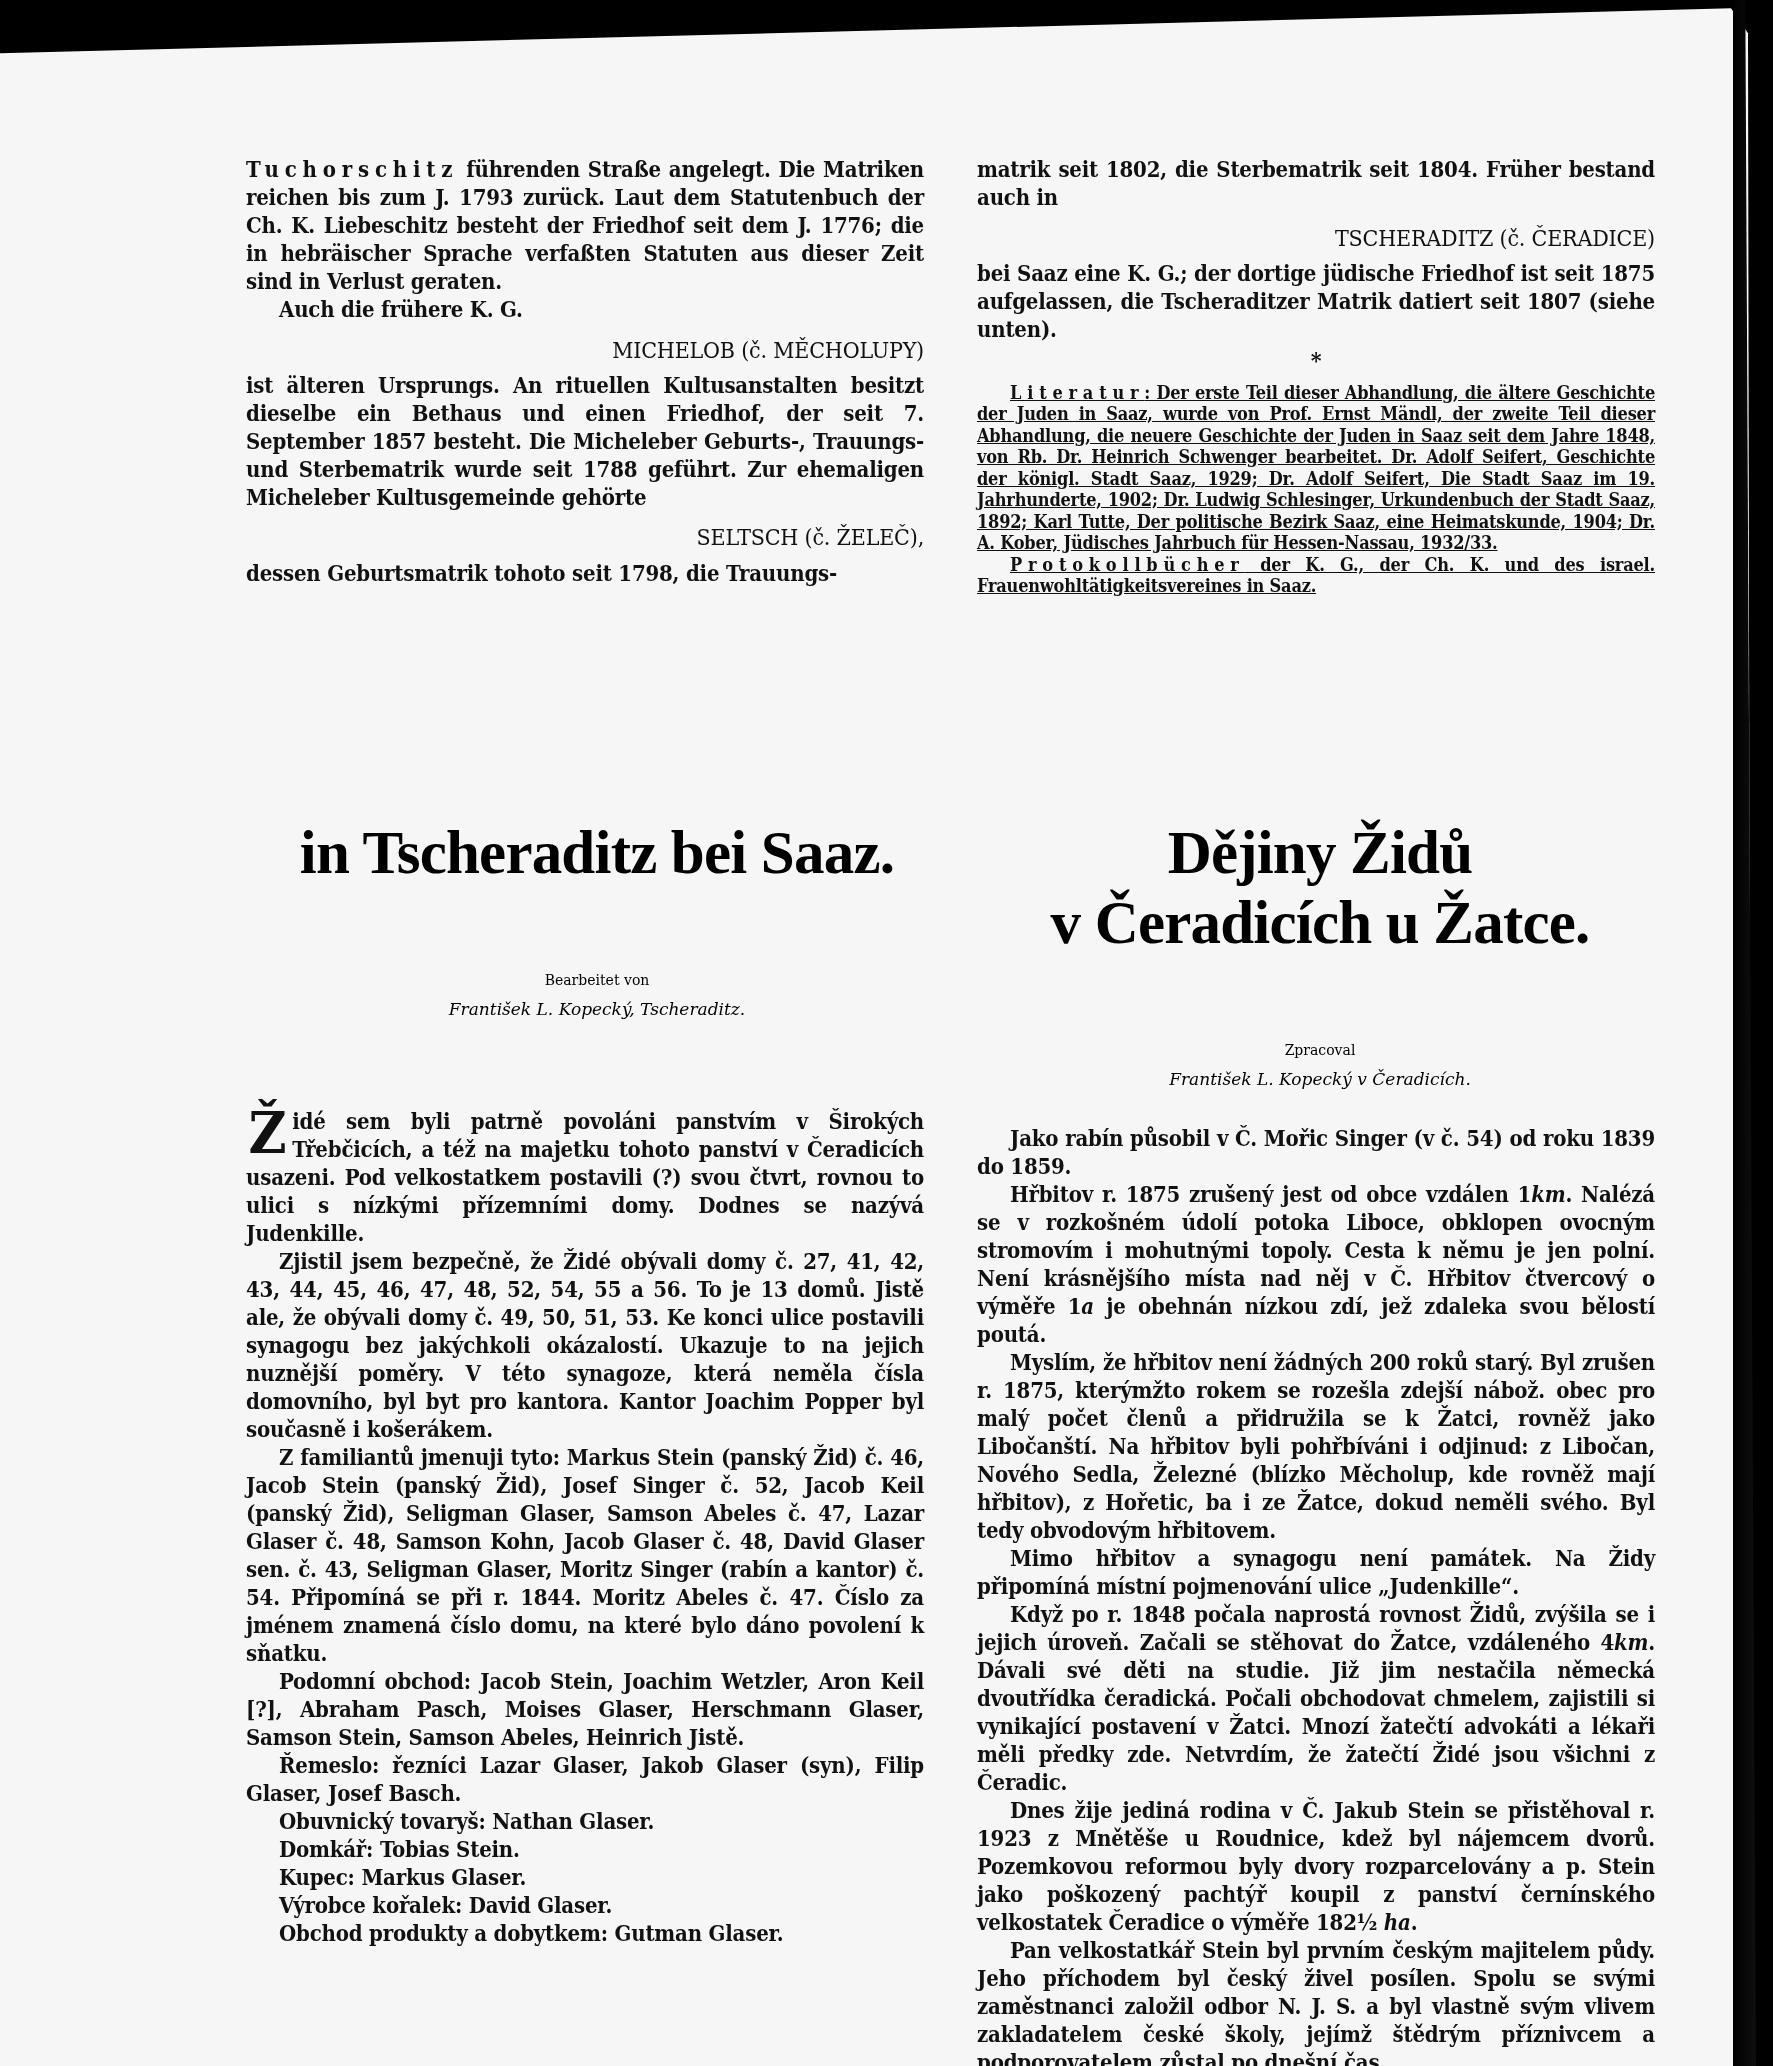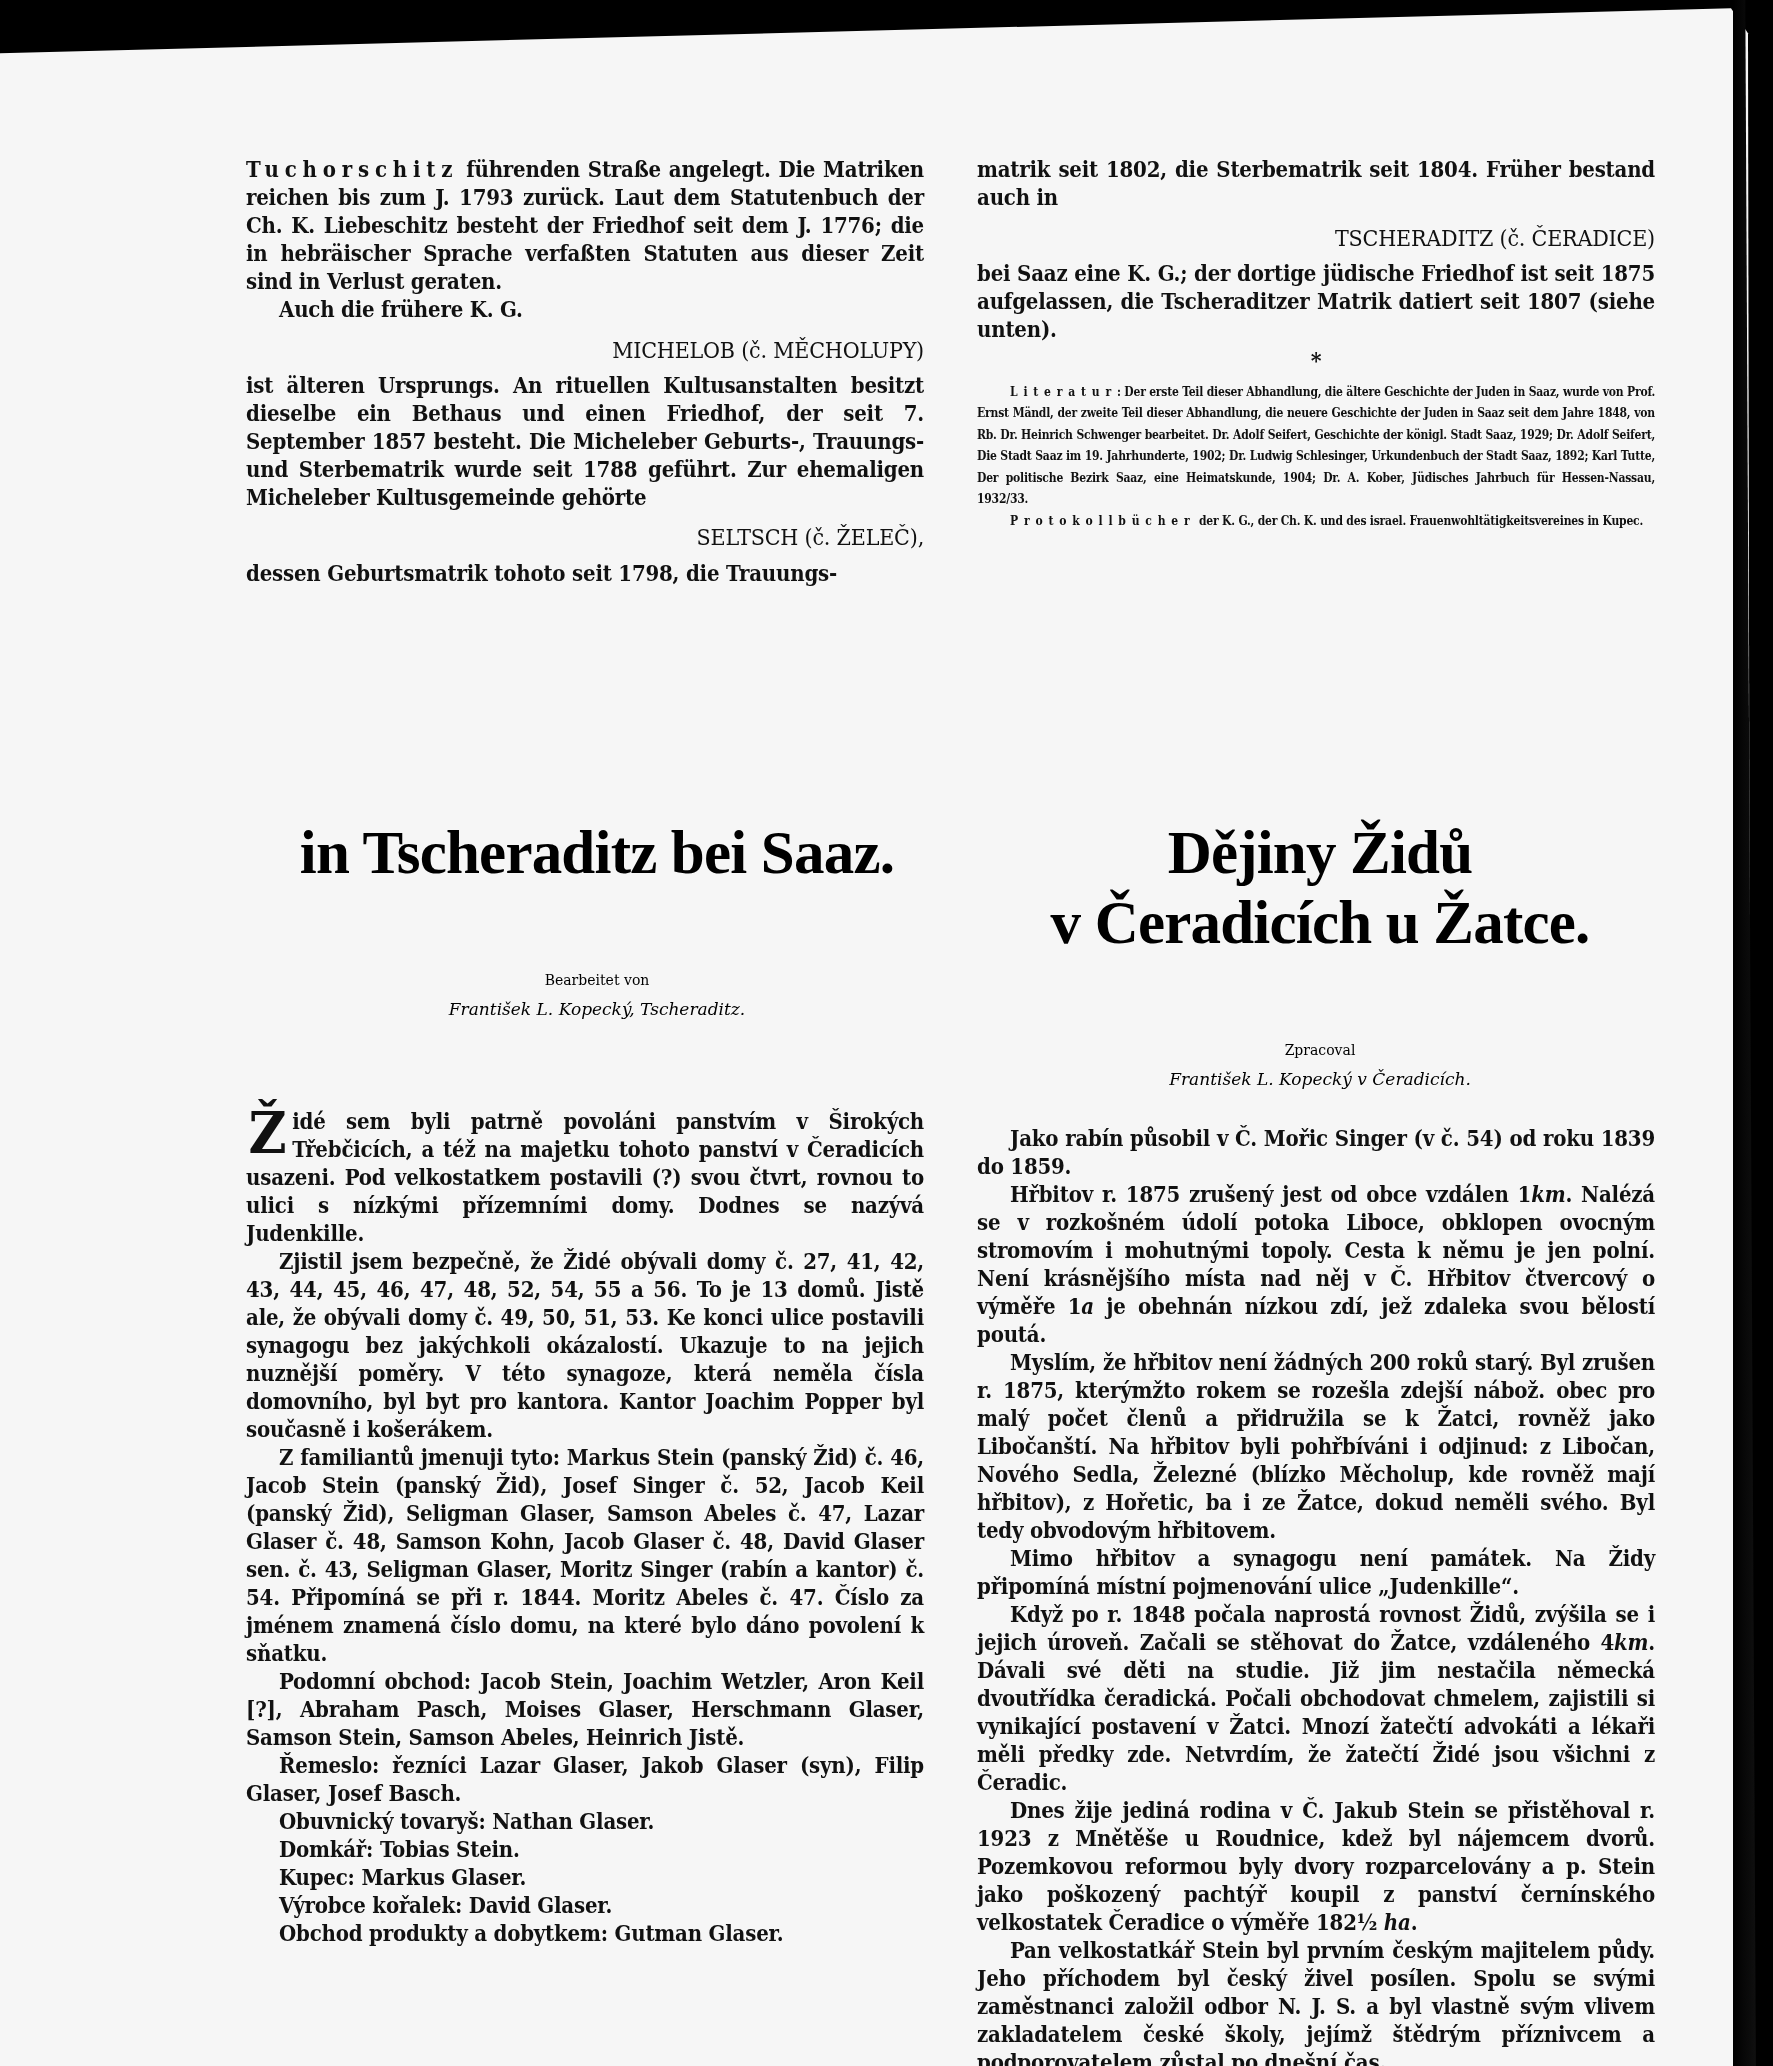--- a/index.html
+++ b/index.html
@@ -35,21 +35,21 @@
   }
   .col p { margin: 0; text-indent: 0; }
   .col p.indent { text-indent: 33px; }
   .heading-small {
     text-align: right; font-weight: normal; margin: 12.4px 0 7.4px 0 !important;
     font-size: 23px;
   }
   .spaced { letter-spacing: 5.8px; }
   .star { text-align: center; margin: 3.3px 0 7.4px 0 !important; font-size: 23px; }
 
-  .lit { font-size: 12px; line-height: 21.5px; }
+  .lit { font-size: 18px; line-height: 21.5px; text-decoration: underline; }
 
   
   #col-tl { left: 246px; top: 147px; }
   #col-tr { left: 977px; top: 147px; }
 
   
   .title-block {
     position: absolute; text-align: center; color: #000;
   }
   .title-main {
@@ -88,21 +88,21 @@
     <p class="heading-small">SELTSCH (č. ŽELEČ),</p>
     <p>dessen Geburtsmatrik tohoto seit 1798, die Trauungs-</p>
   </div>
 
   <div class="col" id="col-tr">
     <p>matrik seit 1802, die Sterbematrik seit 1804. Früher bestand auch in</p>
     <p class="heading-small">TSCHERADITZ (č. ČERADICE)</p>
     <p>bei Saaz eine K. G.; der dortige jüdische Friedhof ist seit 1875 aufgelassen, die Tscheraditzer Matrik datiert seit 1807 (siehe unten).</p>
     <p class="star">*</p>
     <p class="indent lit"><span class="spaced">Literatur</span><span>: Der erste Teil dieser Abhandlung, die ältere Geschichte der Juden in Saaz, wurde von Prof. Ernst Mändl, der zweite Teil dieser Abhandlung, die neuere Geschichte der Juden in Saaz seit dem Jahre 1848, von Rb. Dr. Heinrich Schwenger bearbeitet. Dr. Adolf Seifert, Geschichte der königl. Stadt Saaz, 1929; Dr. Adolf Seifert, Die Stadt Saaz im 19. Jahrhunderte, 1902; Dr. Ludwig Schlesinger, Urkundenbuch der Stadt Saaz, 1892; Karl Tutte, Der politische Bezirk Saaz, eine Heimatskunde, 1904; Dr. A. Kober, Jüdisches Jahrbuch für Hessen-Nassau, 1932/33.</span></p>
-    <p class="indent lit"><span class="spaced">Protokollbücher</span><span> der K. G., der Ch. K. und des israel. Frauenwohltätigkeitsvereines in Kupec.</span></p>
+    <p class="indent lit"><span class="spaced">Protokollbücher</span><span> der K. G., der Ch. K. und des israel. Frauenwohltätigkeitsvereines in Saaz.</span></p>
   </div>
 
   <div class="title-block" id="title-left">
     <div class="title-main">in Tscheraditz bei Saaz.</div>
     <div class="byline-label">Bearbeitet von</div>
     <div class="byline-name">František L. Kopecký, Tscheraditz.</div>
   </div>
   <div class="title-block" id="title-right">
     <div class="title-main">Dějiny Židů</div>
     <div class="title-main">v Čeradicích u Žatce.</div>

